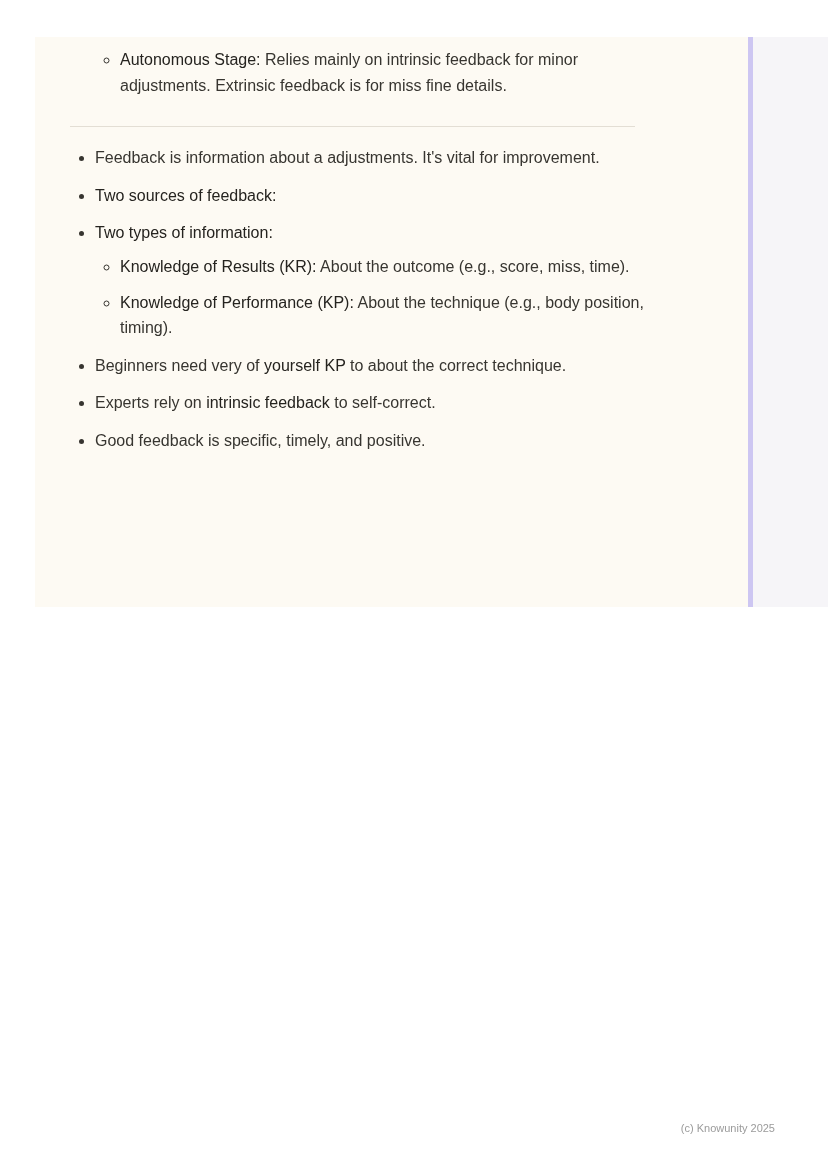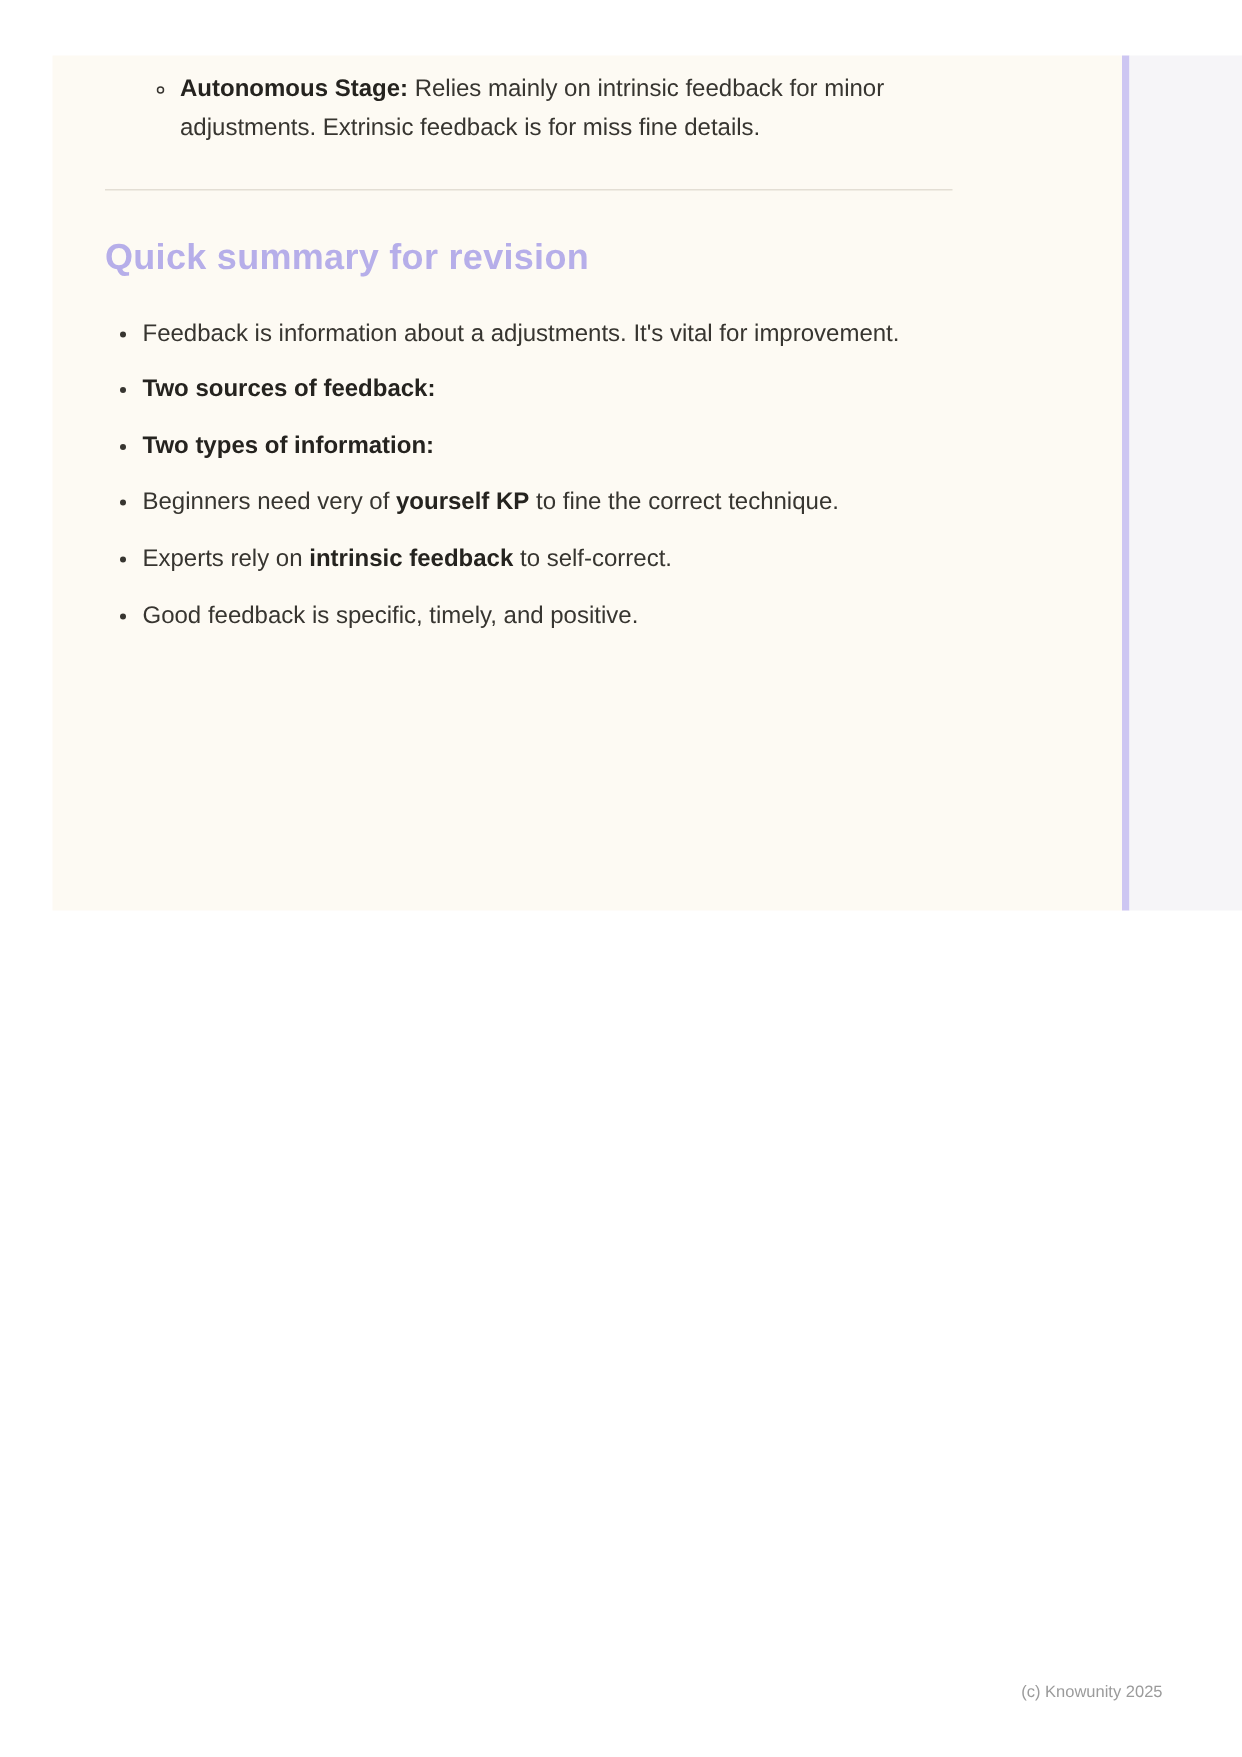--- a/index.html
+++ b/index.html
@@ -58,21 +58,21 @@
     margin-top: 8px;
   }
   ul.sub-list > li { margin-bottom: 10px; }
 
   ul.lead-list {
     list-style: circle;
     padding-left: 50px;
     margin-top: 4px;
   }
 
-  b, .b { font-weight: bold; color: #25231f; }
+  b, .b { font-weight: normal; color: #25231f; }
 
   hr.divider {
     border: none;
     border-top: 1px solid #e3ded4;
     margin: 28px 0 0 0;
     width: 565px;
   }
 
   h2.section-heading {
     margin-top: 26px;
@@ -97,38 +97,45 @@
   <div class="card">
 
     <ul class="lead-list">
       <li>
         <span class="b">Autonomous Stage:</span><span> Relies mainly on intrinsic feedback for minor adjustments. Extrinsic feedback is for miss fine details.</span>
       </li>
     </ul>
 
     <hr class="divider">
 
-    <h2 class="section-heading">Quick summary for revision</h2>
 
     <ul class="top-list">
 
       <li>
         <span>Feedback is information about a adjustments. It's vital for improvement.</span>
       </li>
 
       <li>
         <span class="b">Two sources of feedback:</span>
       </li>
 
       <li>
         <span class="b">Two types of information:</span>
+        <ul class="sub-list">
+          <li>
+            <span class="b">Knowledge of Results (KR):</span><span> About the outcome (e.g., score, miss, time).</span>
+          </li>
+          <li>
+            <span class="b">Knowledge of Performance (KP):</span><span> About the technique (e.g., body position, timing).</span>
+          </li>
+        </ul>
       </li>
 
       <li>
-        <span>Beginners need very of </span><span class="b">yourself KP</span><span> to fine the correct technique.</span>
+        <span>Beginners need very of </span><span class="b">yourself KP</span><span> to about the correct technique.</span>
       </li>
 
       <li>
         <span>Experts rely on </span><span class="b">intrinsic feedback</span><span> to self-correct.</span>
       </li>
 
       <li>
         <span>Good feedback is specific, timely, and positive.</span>
       </li>
 

